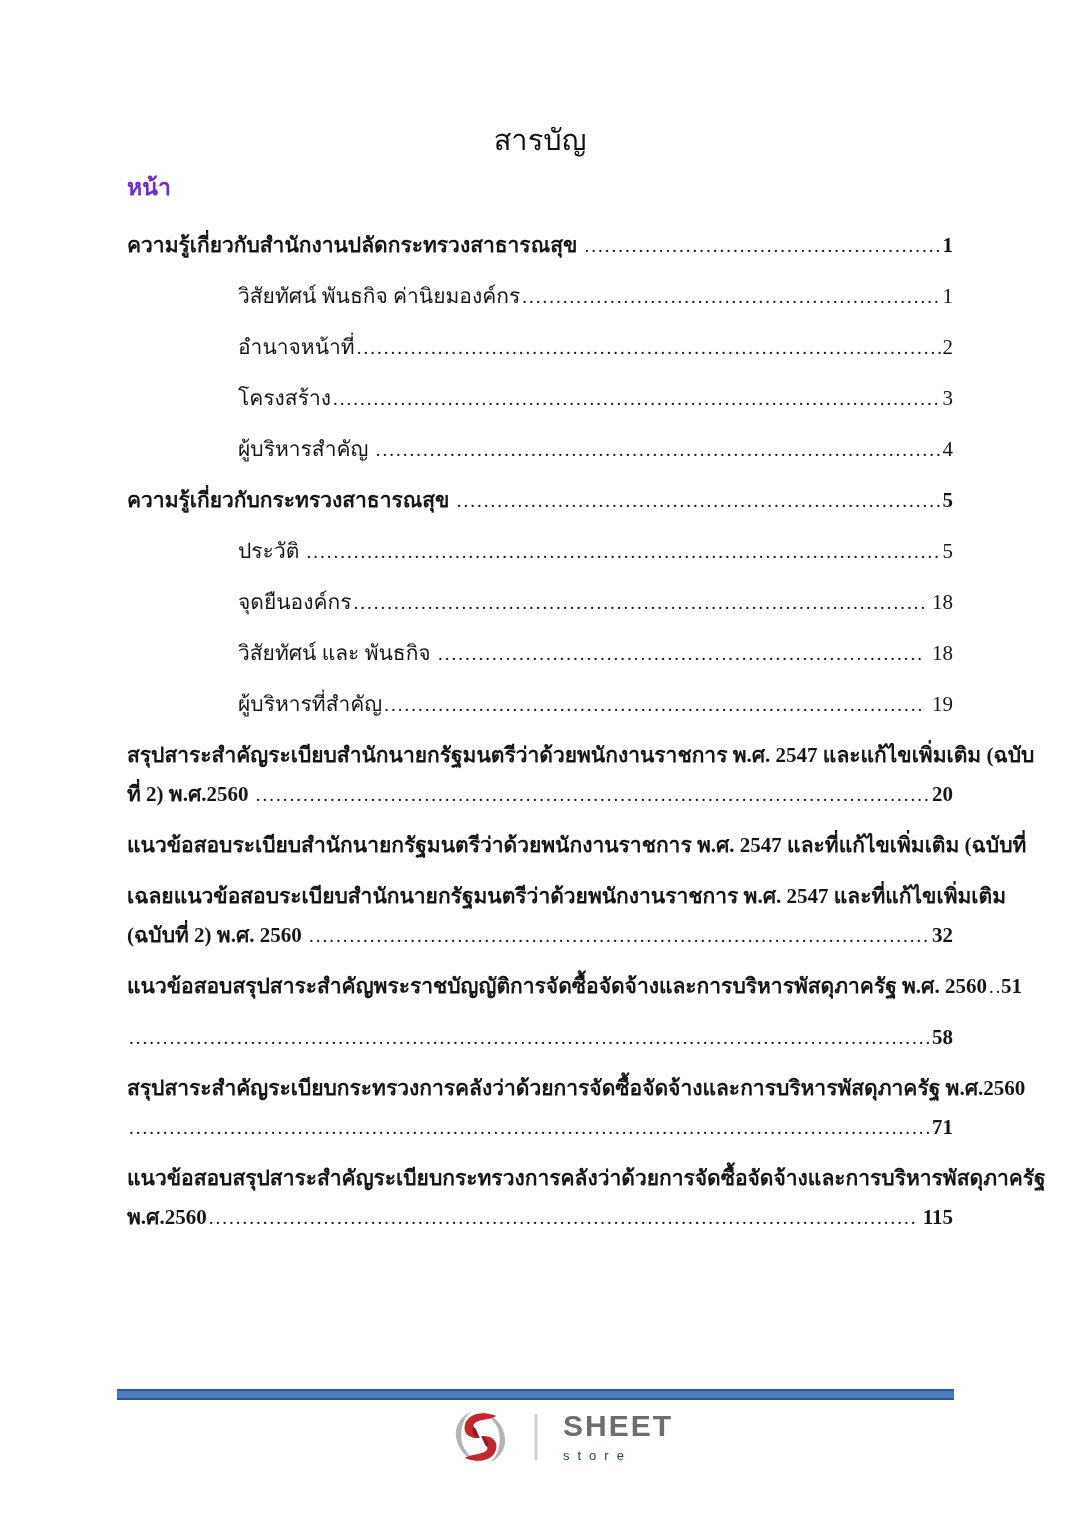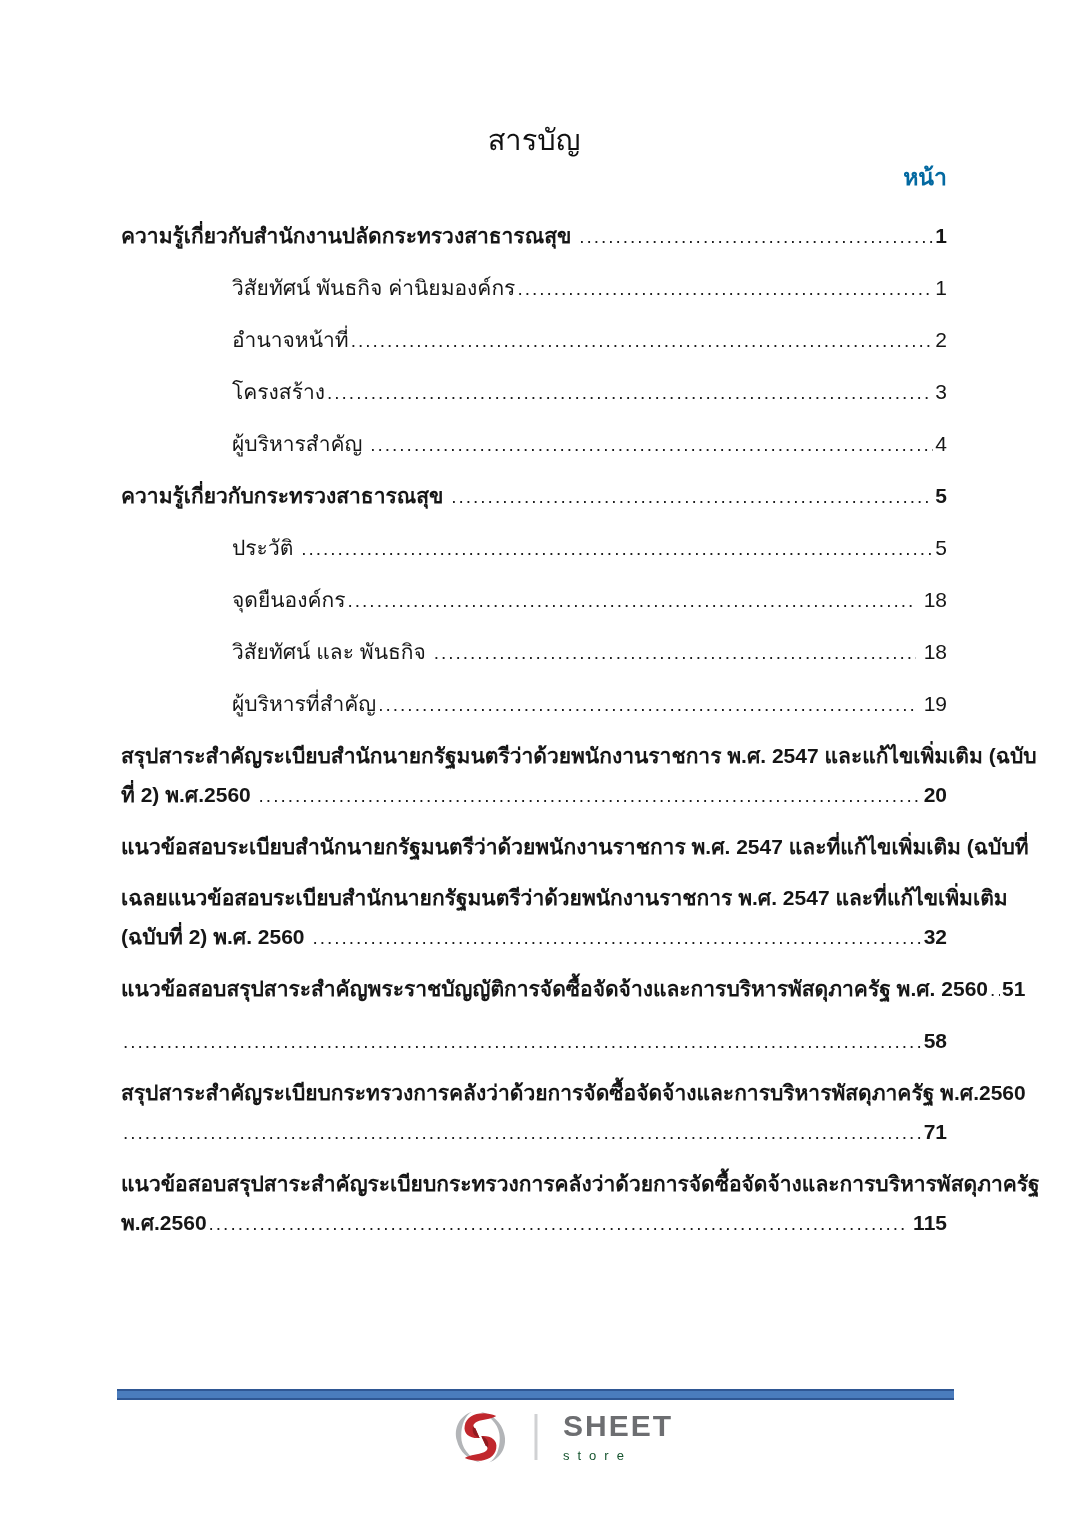--- a/index.html
+++ b/index.html
@@ -10,45 +10,46 @@
   body {
     position: relative;
     width: 1075px;
     height: 1521px;
     font-family: "Liberation Sans", sans-serif;
     color: #161616;
     overflow: hidden;
   }
   .doc {
     position: absolute;
-    left: 121px;
+    left: 127px;
     top: 0;
     width: 826px;
   }
   .title {
     margin: 0;
     padding-top: 122px;
     text-align: center;
     font-size: 29px;
     font-weight: 400;
     line-height: 36px;
     color: #111;
   }
   .page-label {
-    text-align: right;
+    text-align: left;
     font-weight: 700;
     font-size: 23px;
     line-height: 30px;
-    margin-top: 4px;
-    color: #0369a1;
+    margin-top: 14px;
+    color: #6d28d9;
   }
   #toc { margin-top: 24px; }
   .entry {
     font-size: 21px;
     margin-bottom: 12px;
+    font-family: Liberation Serif, serif;
   }
   .entry.bold { font-weight: 700; }
   .entry.indent .line { padding-left: 111px; }
   .line {
     display: flex;
     align-items: baseline;
     line-height: 39px;
   }
   .txt { white-space: pre; }
   .pg { white-space: pre; }

